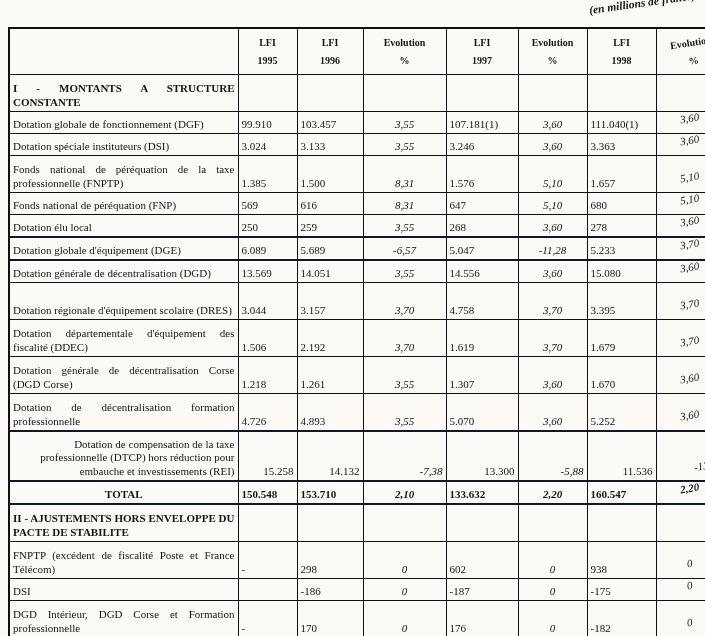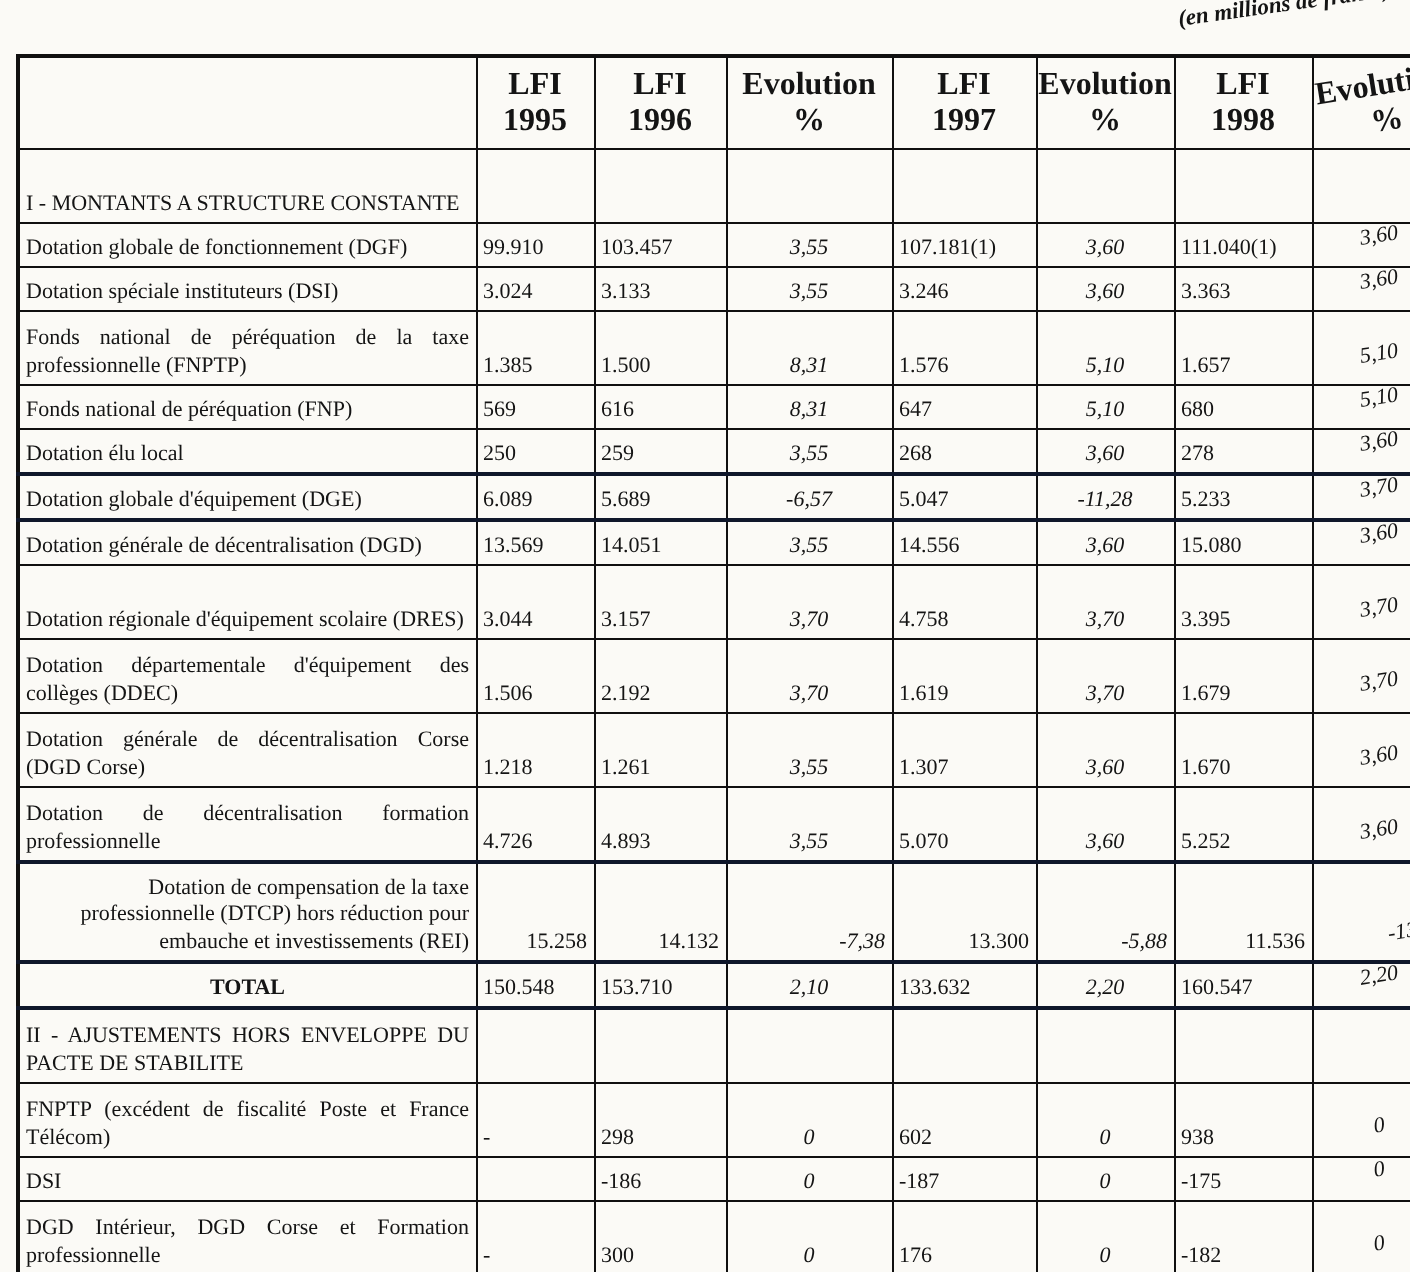--- a/index.html
+++ b/index.html
@@ -12,29 +12,29 @@
     transform:rotate(-8deg);transform-origin:left bottom;white-space:nowrap;
   }
   table.budget{
     position:absolute;left:8px;top:27px;width:719px;
     border-collapse:collapse;table-layout:fixed;border:2px solid #101010;
   }
   th,td{
     border:1px solid #101010;font-size:11px;line-height:13.5px;
     padding:1px 3px 2px 3px;vertical-align:bottom;overflow:hidden;word-wrap:break-word;
   }
-  thead th{height:45px;vertical-align:middle;text-align:center;font-weight:700;font-size:16px;padding:0;}
+  thead th{height:45px;vertical-align:middle;text-align:center;font-weight:700;font-size:10px;padding:0;}
   thead th div{line-height:18px;}
   .erh .tilt{transform:rotate(-9deg);}
   tr.h1 td{height:18px;}
   tr.h2 td{height:33px;}
   tr.h3 td{height:45px;text-align:right;}
   tr.tt td{border-top:2px solid #0f172a;}
   td.lbl{text-align:justify;}
-  .b{font-weight:400;}
+  .b{font-weight:700;}
   td.ctl{text-align:center;font-weight:700;}
   td.n{text-align:left;}
   td.e{text-align:center;font-style:italic;}
   td.er{text-align:center;font-style:italic;}
   td.er span{display:inline-block;transform:rotate(-9deg);position:relative;top:-6px;left:-2px;white-space:nowrap;}
 </style>
 </head>
 <body>
 
 <div class="page">
@@ -172,21 +172,21 @@
           <td class="lbl"><span>Dotation régionale d'équipement scolaire (DRES)</span></td>
           <td class="n"><span>3.044</span></td>
           <td class="n"><span>3.157</span></td>
           <td class="e"><span>3,70</span></td>
           <td class="n"><span>4.758</span></td>
           <td class="e"><span>3,70</span></td>
           <td class="n"><span>3.395</span></td>
           <td class="er"><span>3,70</span></td>
         </tr>
         <tr class="h2">
-          <td class="lbl"><span>Dotation départementale d'équipement des collèges (DDEC)</span></td>
+          <td class="lbl"><span>Dotation départementale d'équipement des fiscalité (DDEC)</span></td>
           <td class="n"><span>1.506</span></td>
           <td class="n"><span>2.192</span></td>
           <td class="e"><span>3,70</span></td>
           <td class="n"><span>1.619</span></td>
           <td class="e"><span>3,70</span></td>
           <td class="n"><span>1.679</span></td>
           <td class="er"><span>3,70</span></td>
         </tr>
         <tr class="h2">
           <td class="lbl"><span>Dotation générale de décentralisation Corse (DGD Corse)</span></td>
@@ -254,21 +254,21 @@
           <td class="n"><span>-186</span></td>
           <td class="e"><span>0</span></td>
           <td class="n"><span>-187</span></td>
           <td class="e"><span>0</span></td>
           <td class="n"><span>-175</span></td>
           <td class="er"><span>0</span></td>
         </tr>
         <tr class="h2">
           <td class="lbl"><span>DGD Intérieur, DGD Corse et Formation professionnelle</span></td>
           <td class="n"><span>-</span></td>
-          <td class="n"><span>300</span></td>
+          <td class="n"><span>170</span></td>
           <td class="e"><span>0</span></td>
           <td class="n"><span>176</span></td>
           <td class="e"><span>0</span></td>
           <td class="n"><span>-182</span></td>
           <td class="er"><span>0</span></td>
         </tr>
       </tbody>
   </table>
 
 </div>

